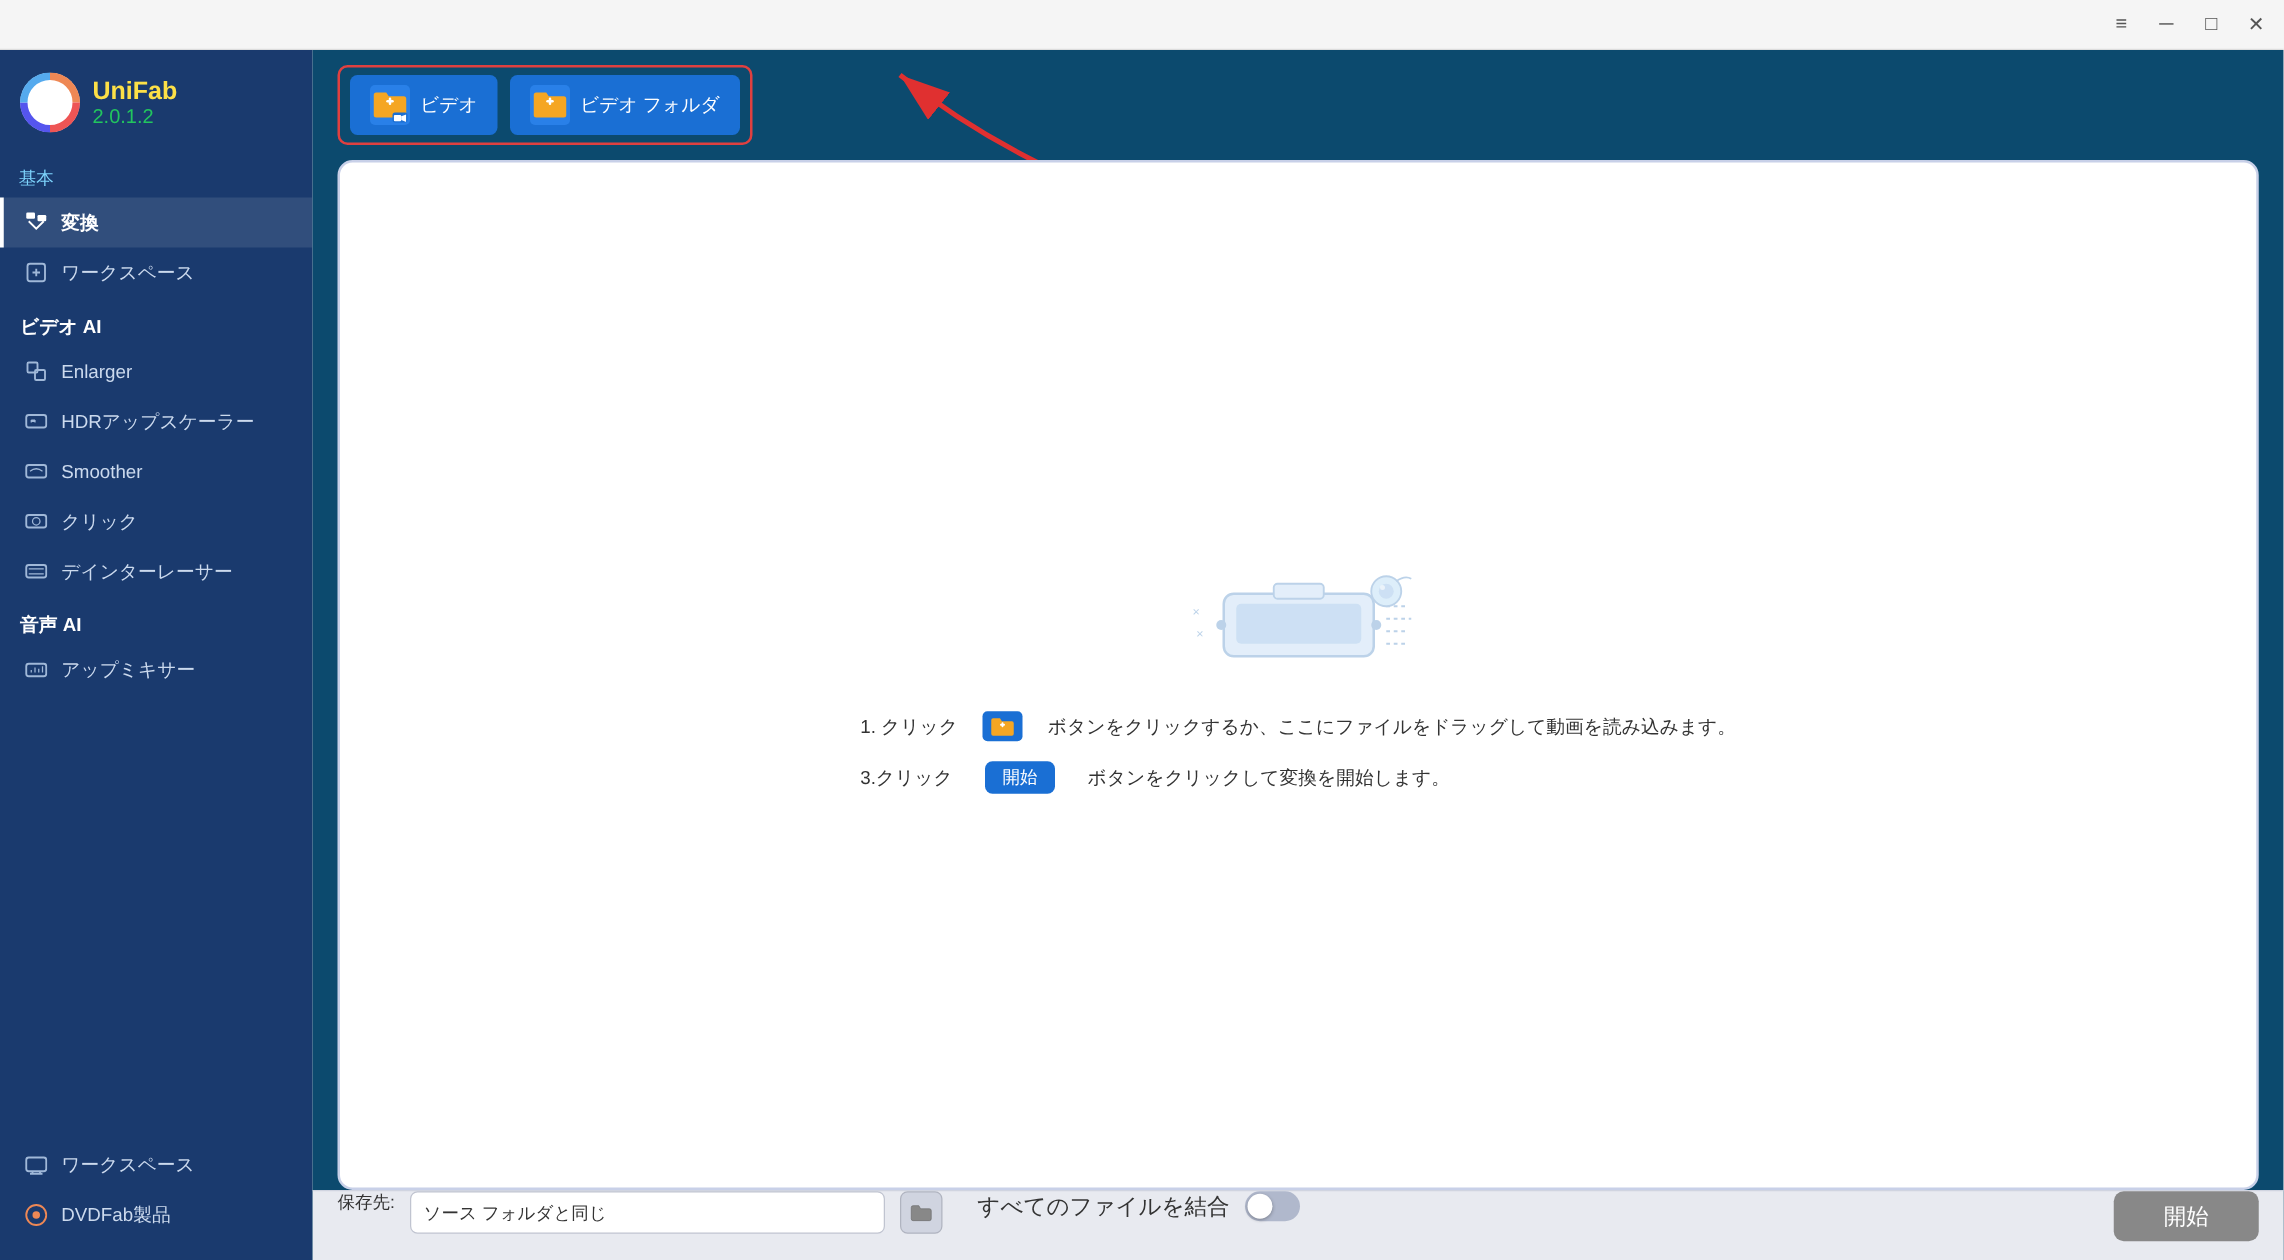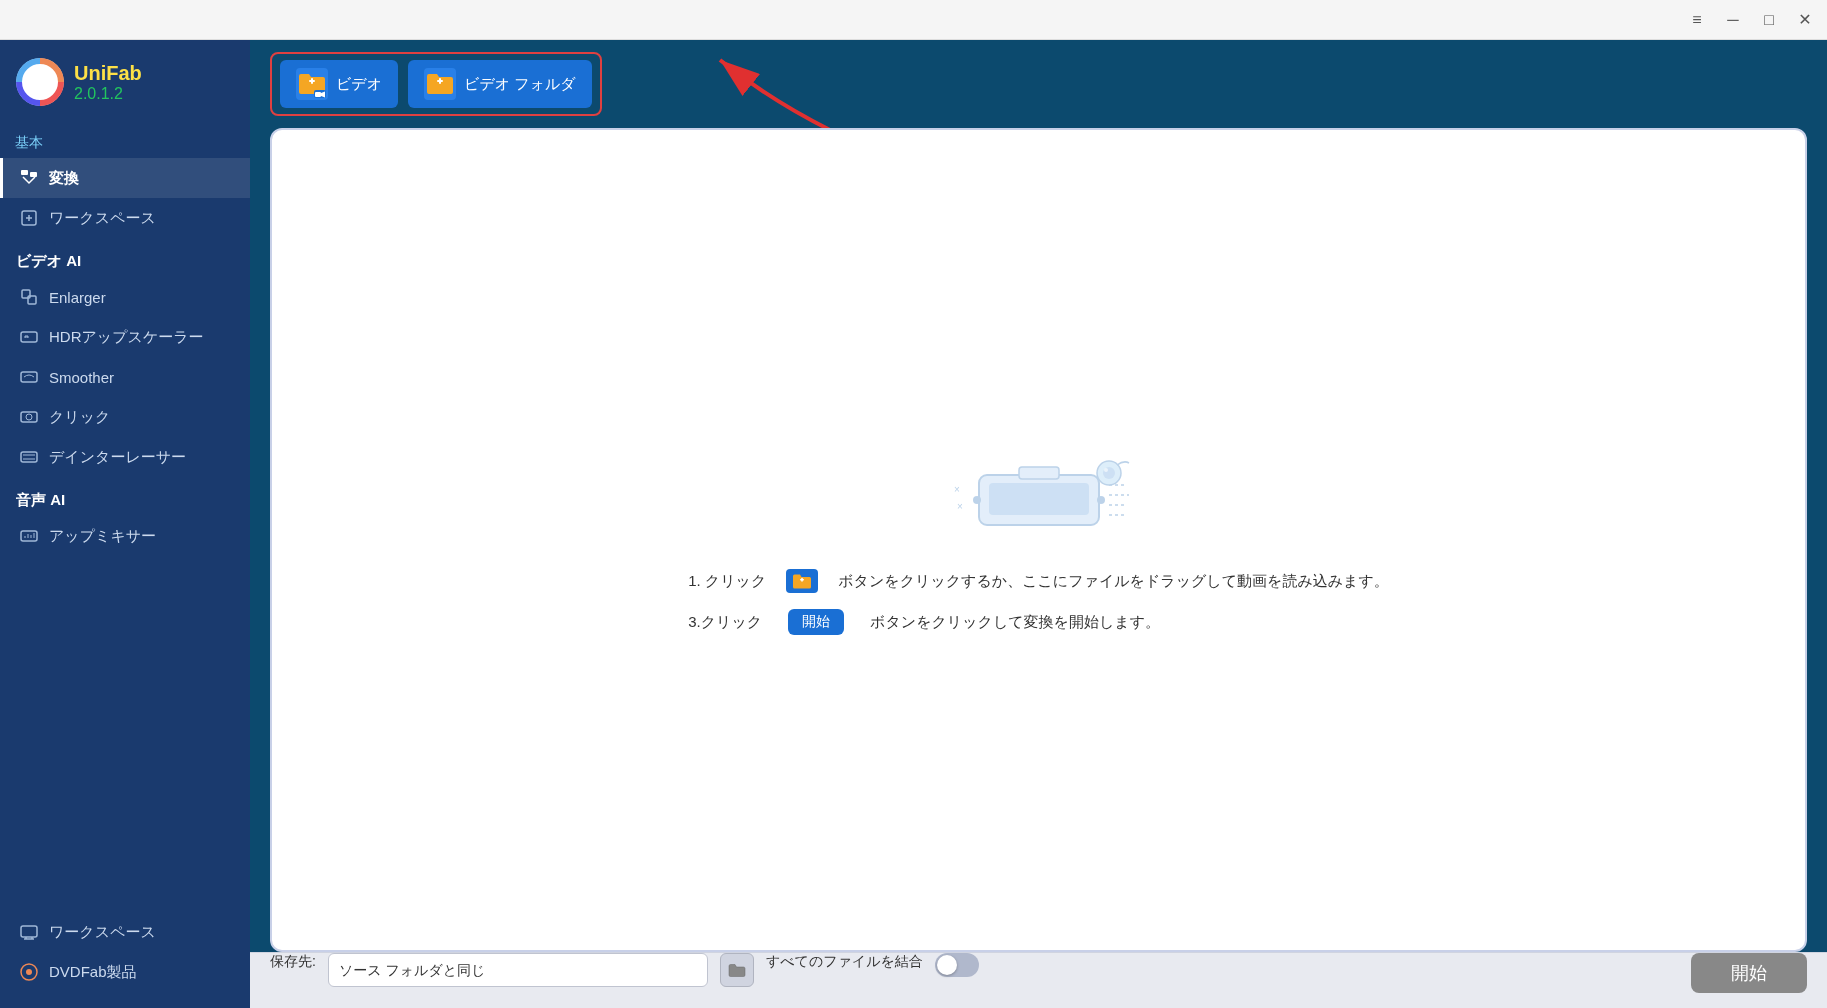--- a/index.html
+++ b/index.html
@@ -262,24 +262,24 @@
       height: 34px;
       background: #d0d4e0;
       border: 1px solid #b0b4c0;
       border-radius: 6px;
       cursor: pointer;
       display: flex;
       align-items: center;
       justify-content: center;
     }
     .merge-label {
-      font-size: 14px;
+      font-size: 18px;
       color: #333;
       white-space: nowrap;
-      margin-left: 0;
+      margin-left: 16px;
     }
     .toggle-switch {
       width: 44px;
       height: 24px;
       background: #b0b8cc;
       border-radius: 12px;
       cursor: pointer;
       position: relative;
       display: flex;
       align-items: center;

